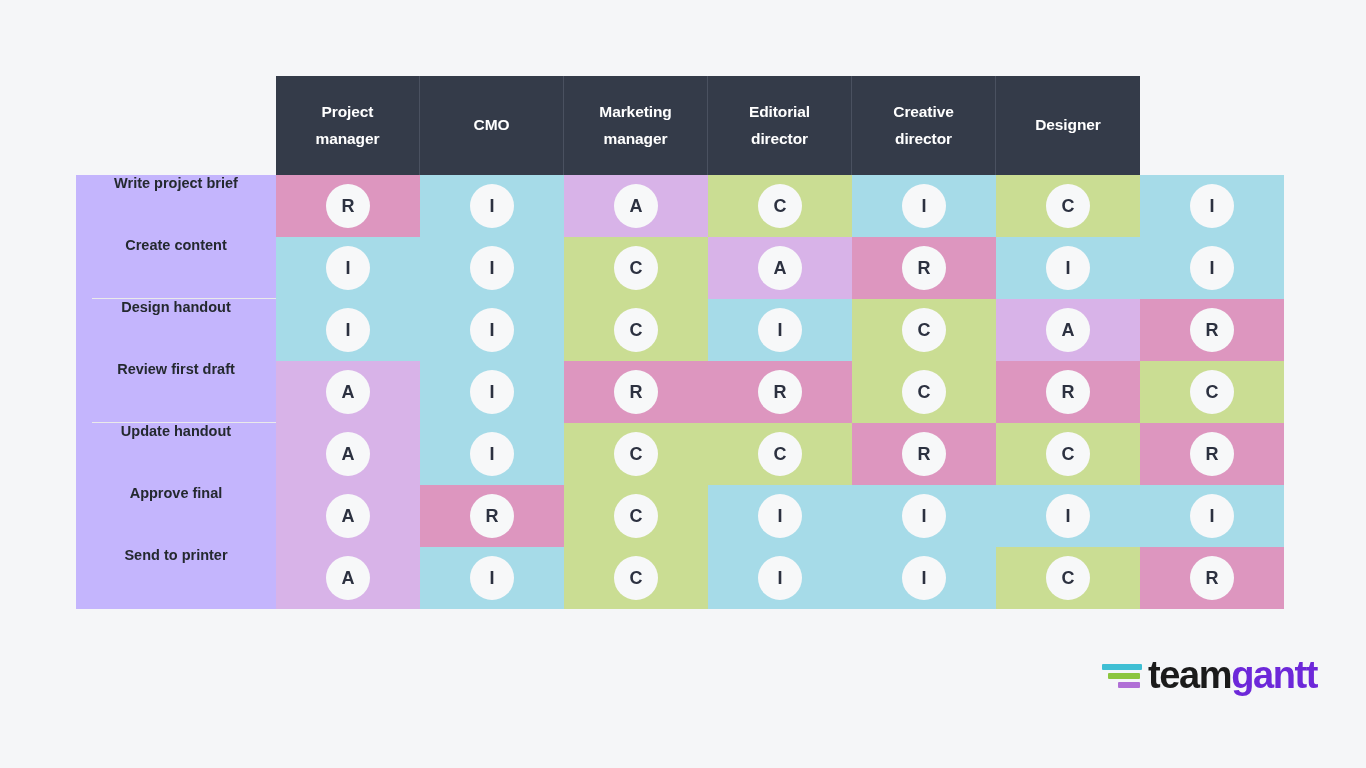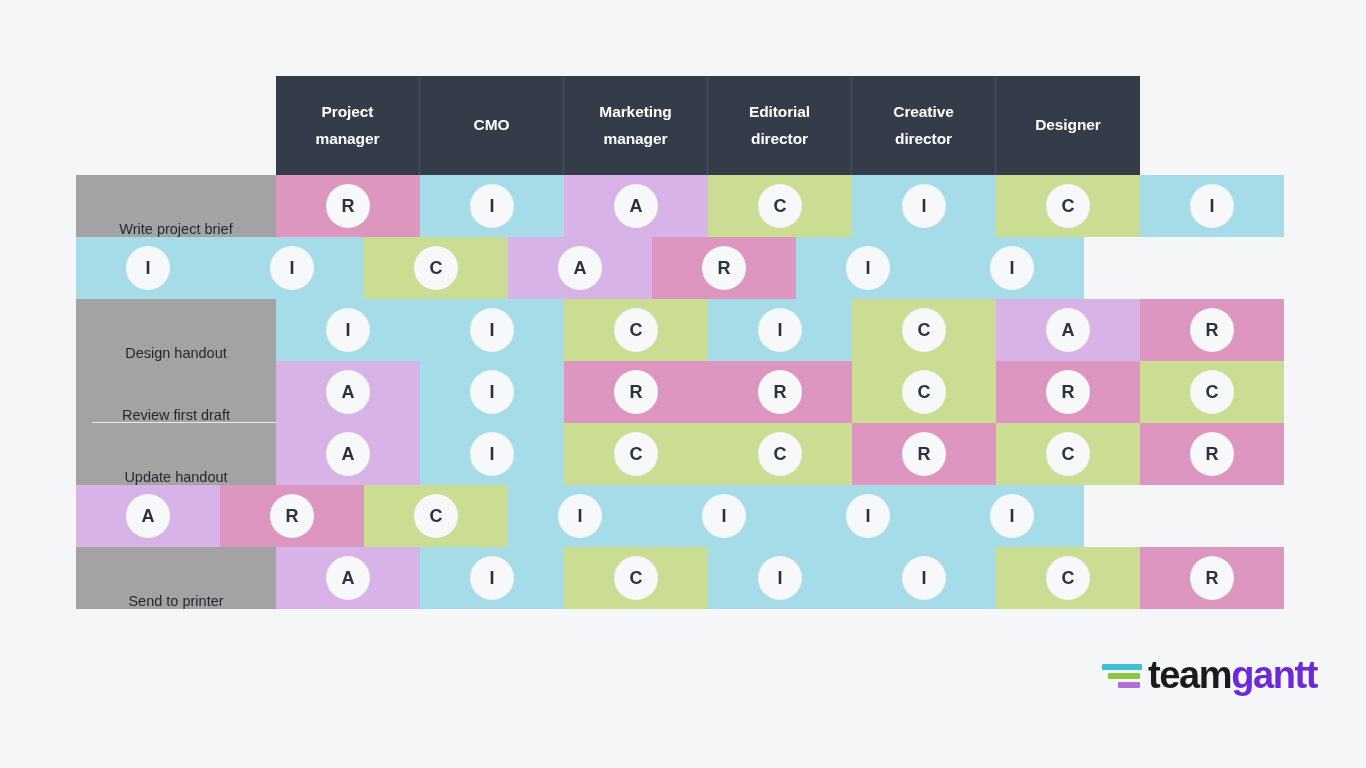--- a/index.html
+++ b/index.html
@@ -60,26 +60,26 @@
   .head-cell:last-child { border-right: none; }
   .head-cell span { display: block; padding: 0 4px; }
 
   
   .body-rows { display: flex; flex-direction: column; }
 
   .task-cell {
     width: 200px;
     flex: 0 0 200px;
     height: 62px;
-    background: #a3a3a3;
+    background: #c4b5fd;
     color: #24292f;
     font-size: 14.5px;
-    font-weight: normal;
-    display: flex;
-    align-items: flex-end;
+    font-weight: bold;
+    display: flex;
+    align-items: flex-start;
     justify-content: center;
     text-align: center;
     position: relative;
   }
   .task-cell.div::after {
     content: "";
     position: absolute;
     left: 16px;
     right: 0;
     bottom: 0;
@@ -197,20 +197,23 @@
             <div class="badge">I</div>
           </div>
           <div class="cell" style="background: rgb(202, 221, 147);">
             <div class="badge">C</div>
           </div>
           <div class="cell" style="background: rgb(166, 219, 232);">
             <div class="badge">I</div>
           </div>
         </div>
         <div class="mrow">
+          <div class="task-cell div">
+            <span>Create content</span>
+          </div>
           <div class="cell" style="background: rgb(166, 219, 232);">
             <div class="badge">I</div>
           </div>
           <div class="cell" style="background: rgb(166, 219, 232);">
             <div class="badge">I</div>
           </div>
           <div class="cell" style="background: rgb(202, 221, 147);">
             <div class="badge">C</div>
           </div>
           <div class="cell" style="background: rgb(216, 179, 232);">
@@ -298,20 +301,23 @@
             <div class="badge">R</div>
           </div>
           <div class="cell" style="background: rgb(202, 221, 147);">
             <div class="badge">C</div>
           </div>
           <div class="cell" style="background: rgb(221, 150, 191);">
             <div class="badge">R</div>
           </div>
         </div>
         <div class="mrow">
+          <div class="task-cell">
+            <span>Approve final</span>
+          </div>
           <div class="cell" style="background: rgb(216, 179, 232);">
             <div class="badge">A</div>
           </div>
           <div class="cell" style="background: rgb(221, 150, 191);">
             <div class="badge">R</div>
           </div>
           <div class="cell" style="background: rgb(202, 221, 147);">
             <div class="badge">C</div>
           </div>
           <div class="cell" style="background: rgb(166, 219, 232);">

